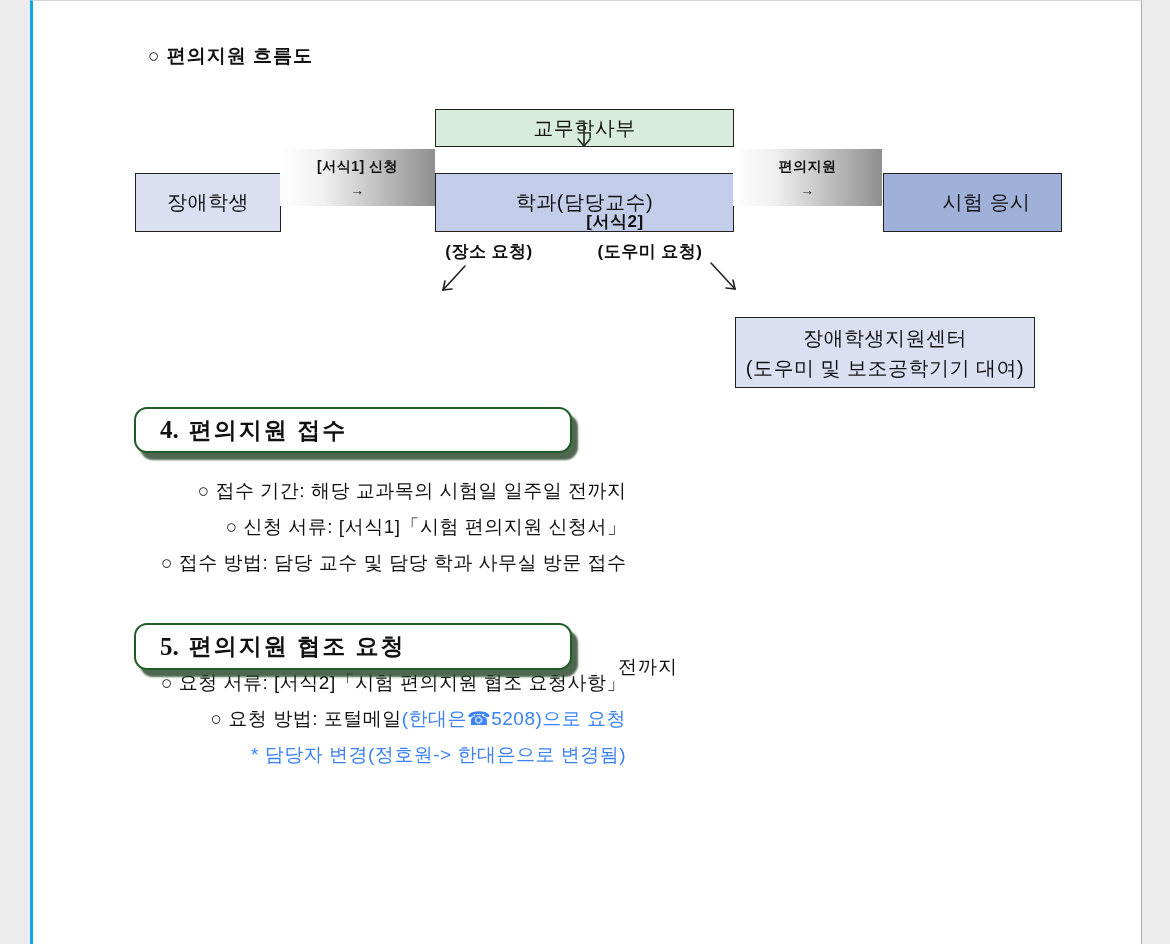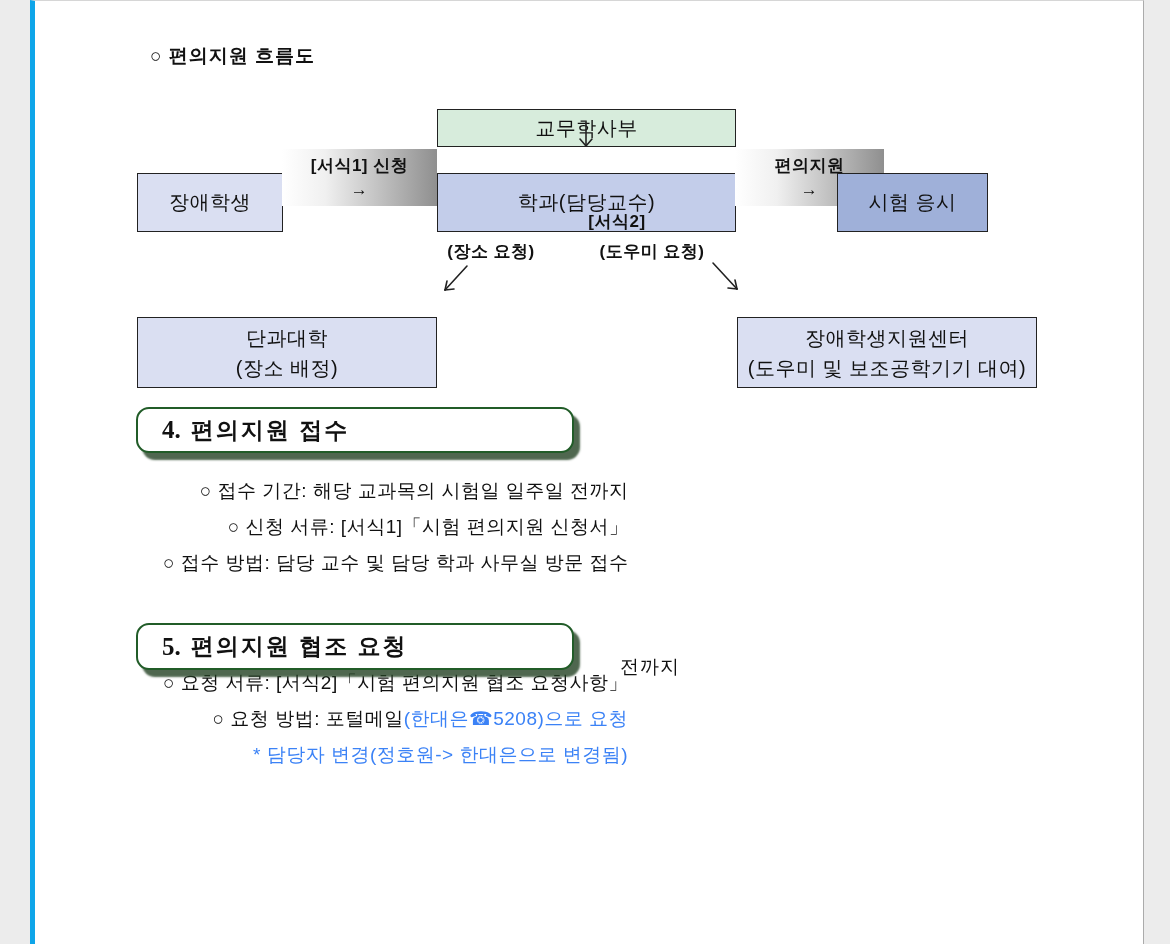--- a/index.html
+++ b/index.html
@@ -8,21 +8,21 @@
     background:#ececec;
     font-family:"Liberation Sans","DejaVu Sans",sans-serif;
     color:#111;
     overflow:hidden;
     position:relative;
   }
   .page{
     position:absolute;left:30px;top:0;
     width:1108px;height:944px;
     background:#ffffff;
-    border-left:5px solid #0ea5e9;
+    border-left:3px solid #0ea5e9;
     border-right:1px solid #ababab;
     border-top:1px solid #d6d6d6;
   }
   .abs{position:absolute;}
   .doc-title{
     left:115px;top:42px;
     font-size:19px;font-weight:bold;letter-spacing:1px;
   }
   
   .fbox{
@@ -35,21 +35,21 @@
   }
   .fbox.mint{background:#d7ecdc;}
   .fbox.peri-light{background:#dadff2;}
   .fbox.peri-mid{background:#c3cdea;}
   .fbox.peri-dark{background:#9fb0d9;}
   .fbox.two-line{flex-direction:column;line-height:30px;}
   .grad{
     position:absolute;
     background:linear-gradient(90deg,#ffffff 0%,#f0f0f0 28%,#8f8f8f 100%);
     display:flex;flex-direction:column;align-items:center;justify-content:center;
-    font-size:17px;font-weight:bold;letter-spacing:0.5px;line-height:24px;
+    font-size:14px;font-weight:bold;letter-spacing:0.5px;line-height:24px;
   }
   .flow-label{
     position:absolute;
     font-size:17px;font-weight:bold;letter-spacing:0.5px;
     text-align:center;
   }
   svg.arrow{position:absolute;}
   svg.arrow line{stroke:#222;stroke-width:1.6;stroke-linecap:round;}
   
   .sec-header{
@@ -101,44 +101,40 @@
     <span>→</span>
   </div>
 
   <div class="fbox peri-mid" style="left:402px;top:148px;width:297px;height:57px;">학과(담당교수)</div>
 
   <div class="grad" style="left:700px;top:148px;width:149px;height:57px;">
     <span>편의지원</span>
     <span>→</span>
   </div>
 
-  <div class="fbox peri-dark" style="left:802px;top:148px;width:149px;height:57px;">시험 응시</div>
+  <div class="fbox peri-dark" style="left:850px;top:148px;width:149px;height:57px;padding-left:28px;">시험 응시</div>
 
   <div class="flow-label" style="left:522px;top:209px;width:120px;">[서식2]</div>
 
   <div class="flow-label" style="left:376px;top:239px;width:160px;">(장소 요청)</div>
 
   <div class="flow-label" style="left:527px;top:239px;width:180px;">(도우미 요청)</div>
 
   <svg class="arrow" style="left:398px;top:262px;" width="44" height="34">
     <line x1="34" y1="3" x2="12" y2="27"></line>
     <line x1="12" y1="27" x2="14" y2="18"></line>
     <line x1="12" y1="27" x2="21" y2="26"></line>
   </svg>
 
   <svg class="arrow" style="left:668px;top:258px;" width="48" height="38">
     <line x1="10" y1="4" x2="34" y2="30"></line>
     <line x1="34" y1="30" x2="32" y2="21"></line>
     <line x1="34" y1="30" x2="25" y2="29"></line>
   </svg>
 
-  <div class="fbox peri-light two-line" style="left:102px;top:292px;width:298px;height:69px;">
-    <span>단과대학</span>
-    <span>(장소 배정)</span>
-  </div>
 
   <div class="fbox peri-light two-line" style="left:702px;top:292px;width:298px;height:69px;">
     <span>장애학생지원센터</span>
     <span>(도우미 및 보조공학기기 대여)</span>
   </div>
 
   <div class="sec-header" style="left:101px;top:406px;">
     <span class="sec-num">4.</span>
     <span class="sec-title">편의지원 접수</span>
   </div>

